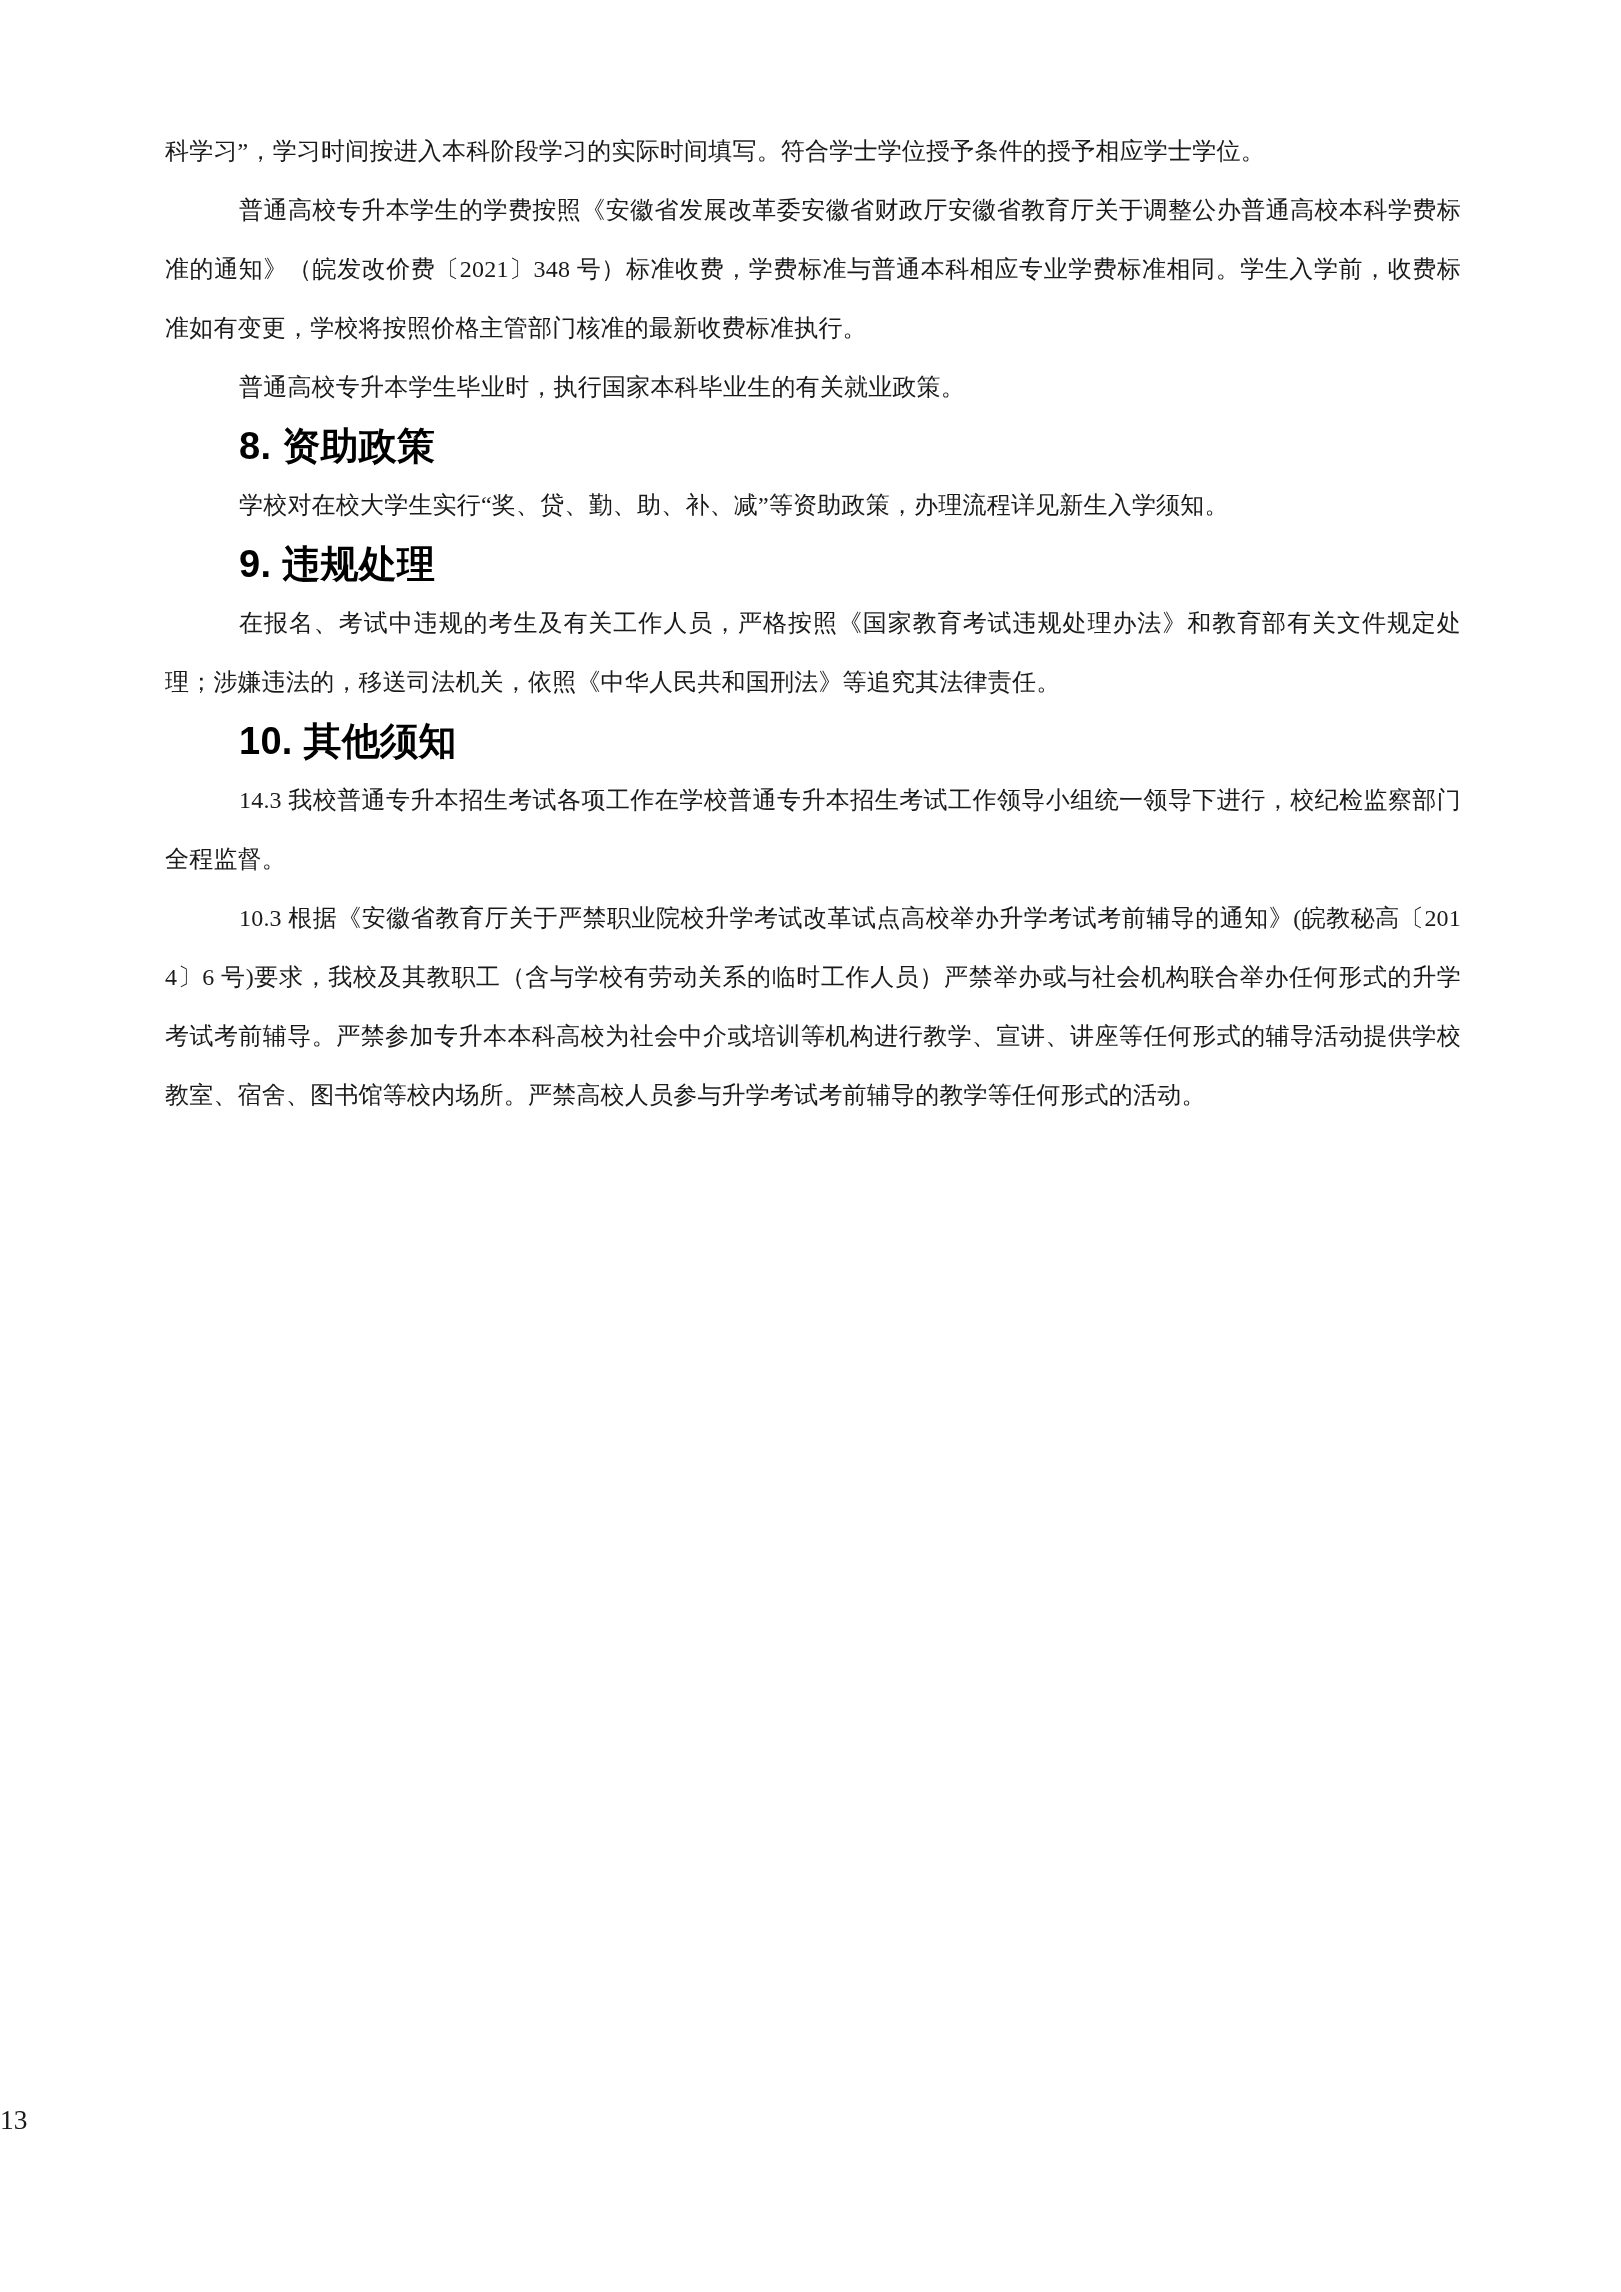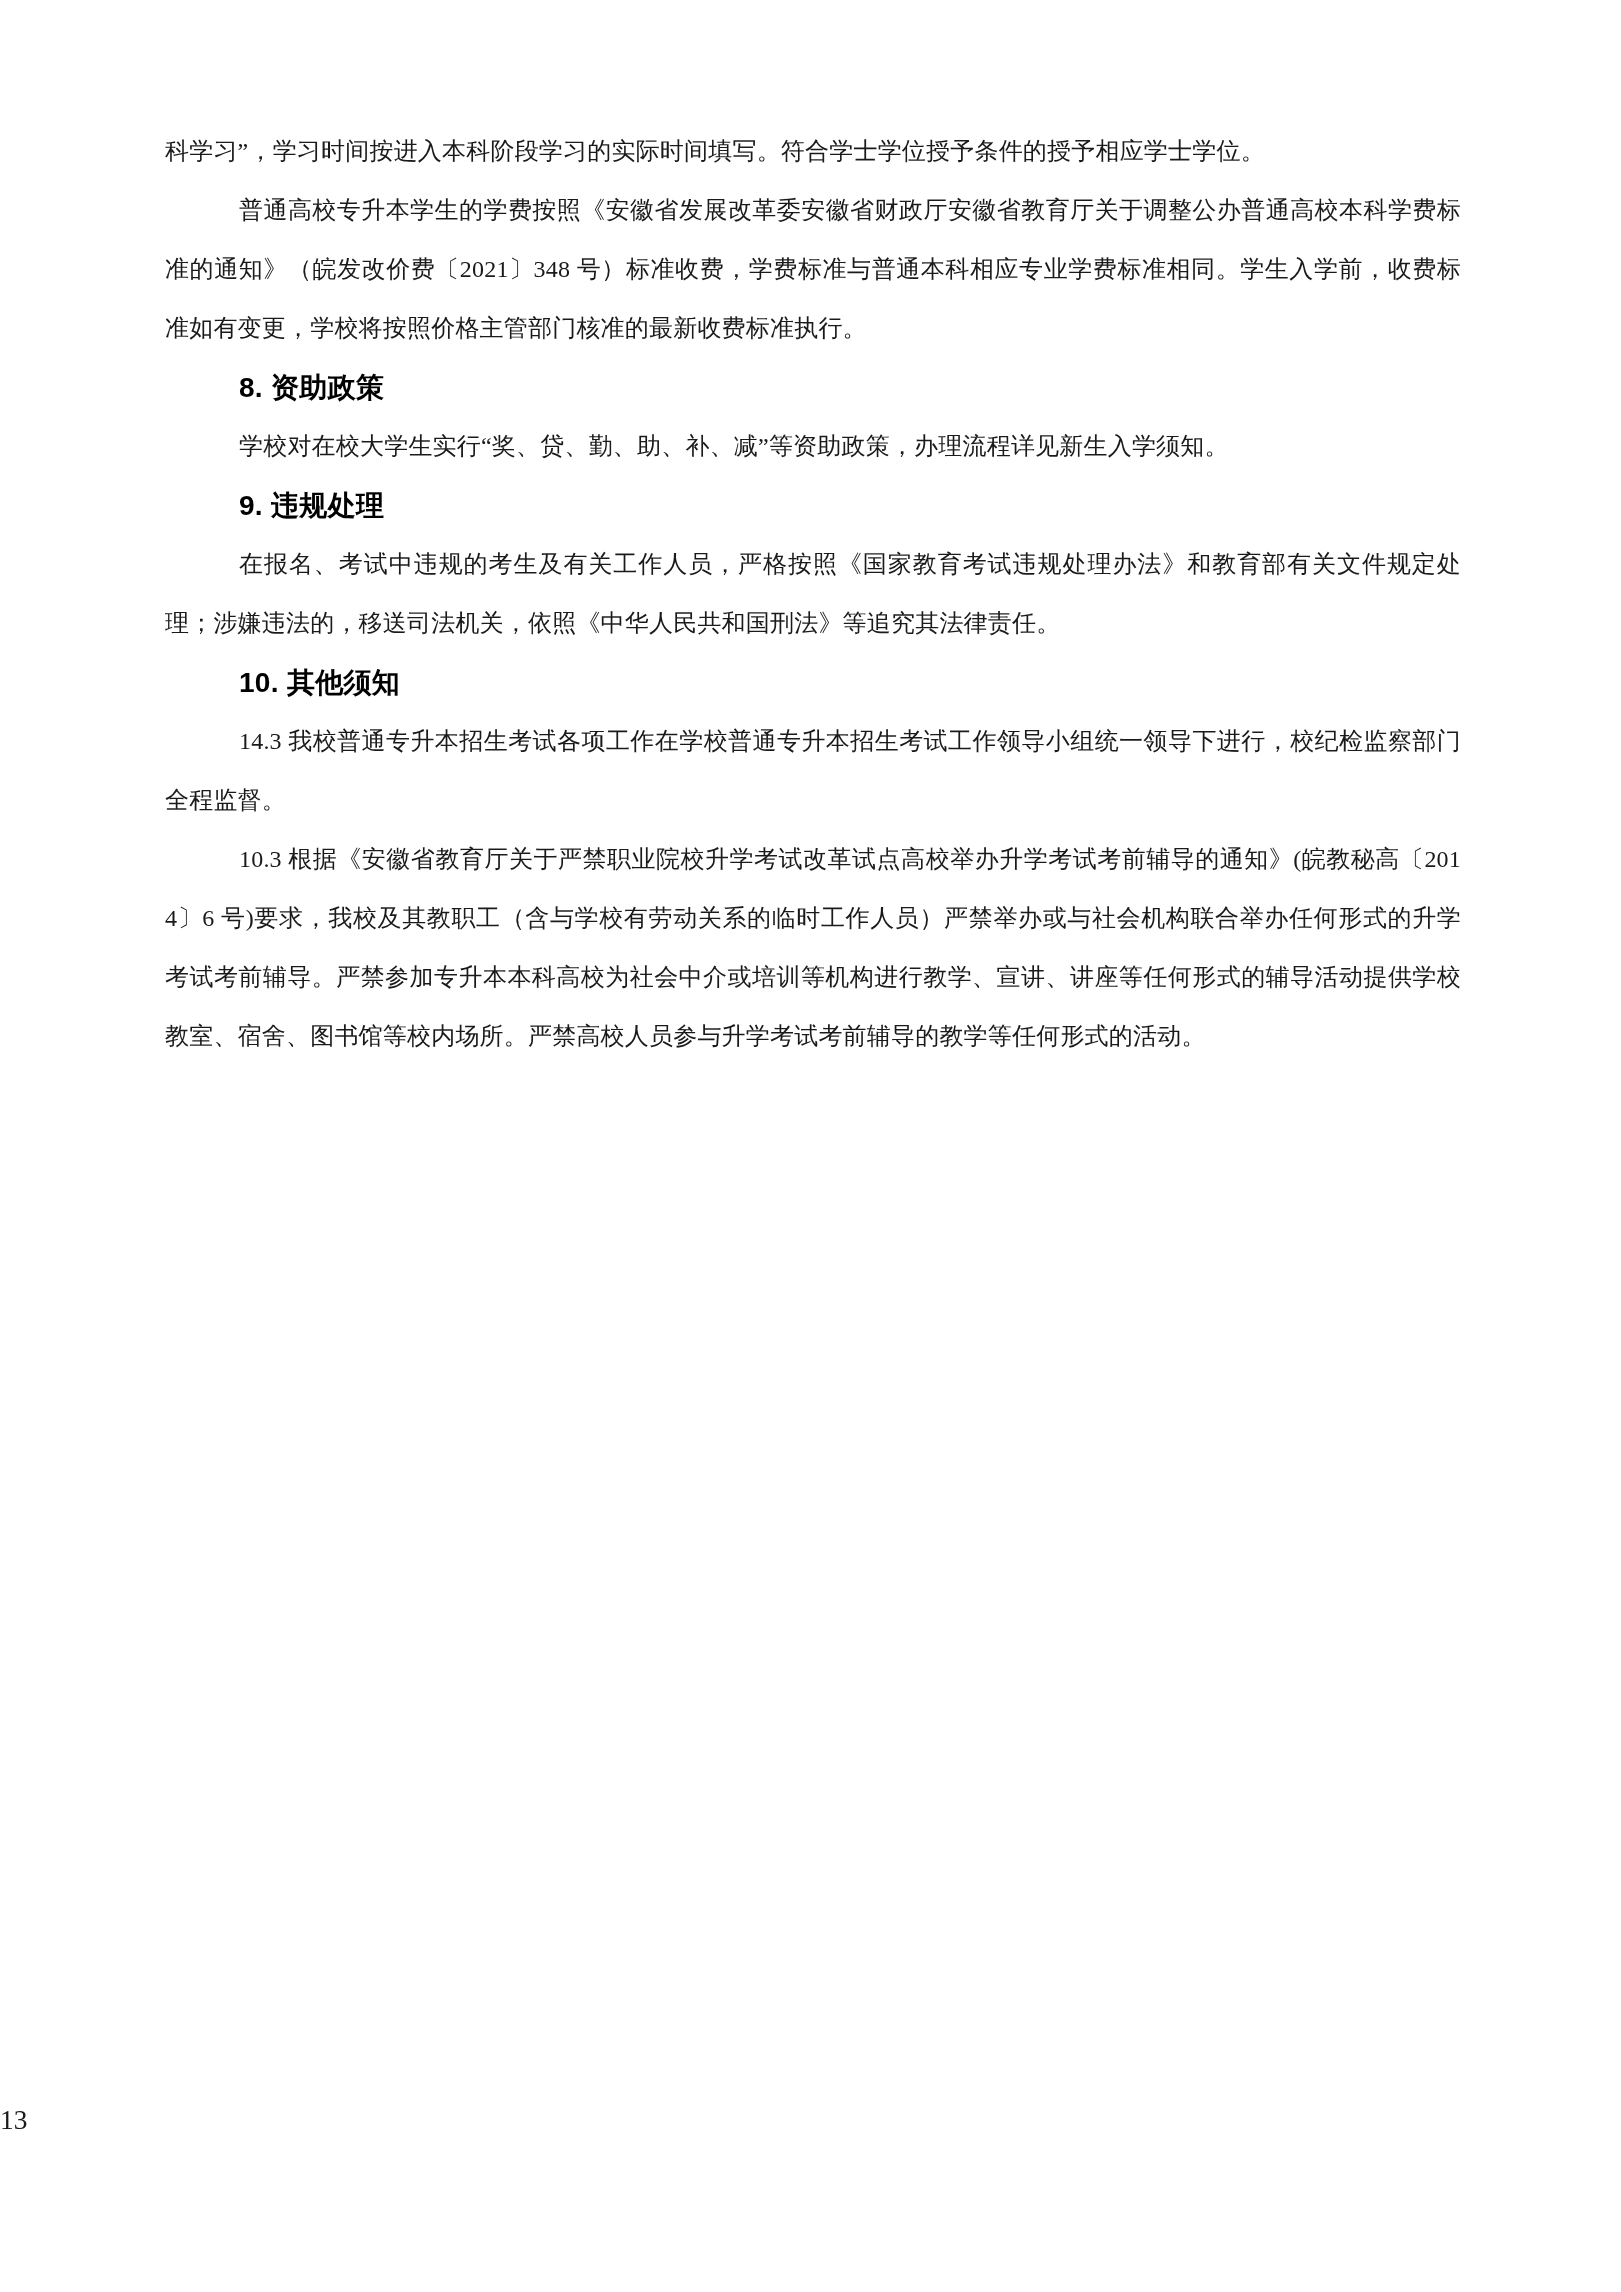--- a/index.html
+++ b/index.html
@@ -40,21 +40,21 @@
 
   p.indent {
     text-indent: 74px;
     font-family: Liberation Serif, serif;
   }
 
   
   p.heading {
     margin: 0;
     font-family: "Liberation Sans", "DejaVu Sans", sans-serif;
-    font-size: 28px;
+    font-size: 38px;
     font-weight: 700;
     line-height: 59px;
     color: #000000;
     text-indent: 74px;
     letter-spacing: 0.3px;
   }
 
   .page-number {
     position: absolute;
     left: 0;
@@ -69,20 +69,21 @@
 <body>
 
 <div class="page">
 
   <div class="content">
 
     <p class="body-par">科学习”，学习时间按进入本科阶段学习的实际时间填写。符合学士学位授予条件的授予相应学士学位。</p>
 
     <p class="body-par indent">普通高校专升本学生的学费按照《安徽省发展改革委安徽省财政厅安徽省教育厅关于调整公办普通高校本科学费标准的通知》（皖发改价费〔2021〕348 号）标准收费，学费标准与普通本科相应专业学费标准相同。学生入学前，收费标准如有变更，学校将按照价格主管部门核准的最新收费标准执行。</p>
 
+    <p class="body-par indent">普通高校专升本学生毕业时，执行国家本科毕业生的有关就业政策。</p>
 
     <p class="heading">8. 资助政策</p>
 
     <p class="body-par indent">学校对在校大学生实行“奖、贷、勤、助、补、减”等资助政策，办理流程详见新生入学须知。</p>
 
     <p class="heading">9. 违规处理</p>
 
     <p class="body-par indent">在报名、考试中违规的考生及有关工作人员，严格按照《国家教育考试违规处理办法》和教育部有关文件规定处理；涉嫌违法的，移送司法机关，依照《中华人民共和国刑法》等追究其法律责任。</p>
 
     <p class="heading">10. 其他须知</p>

